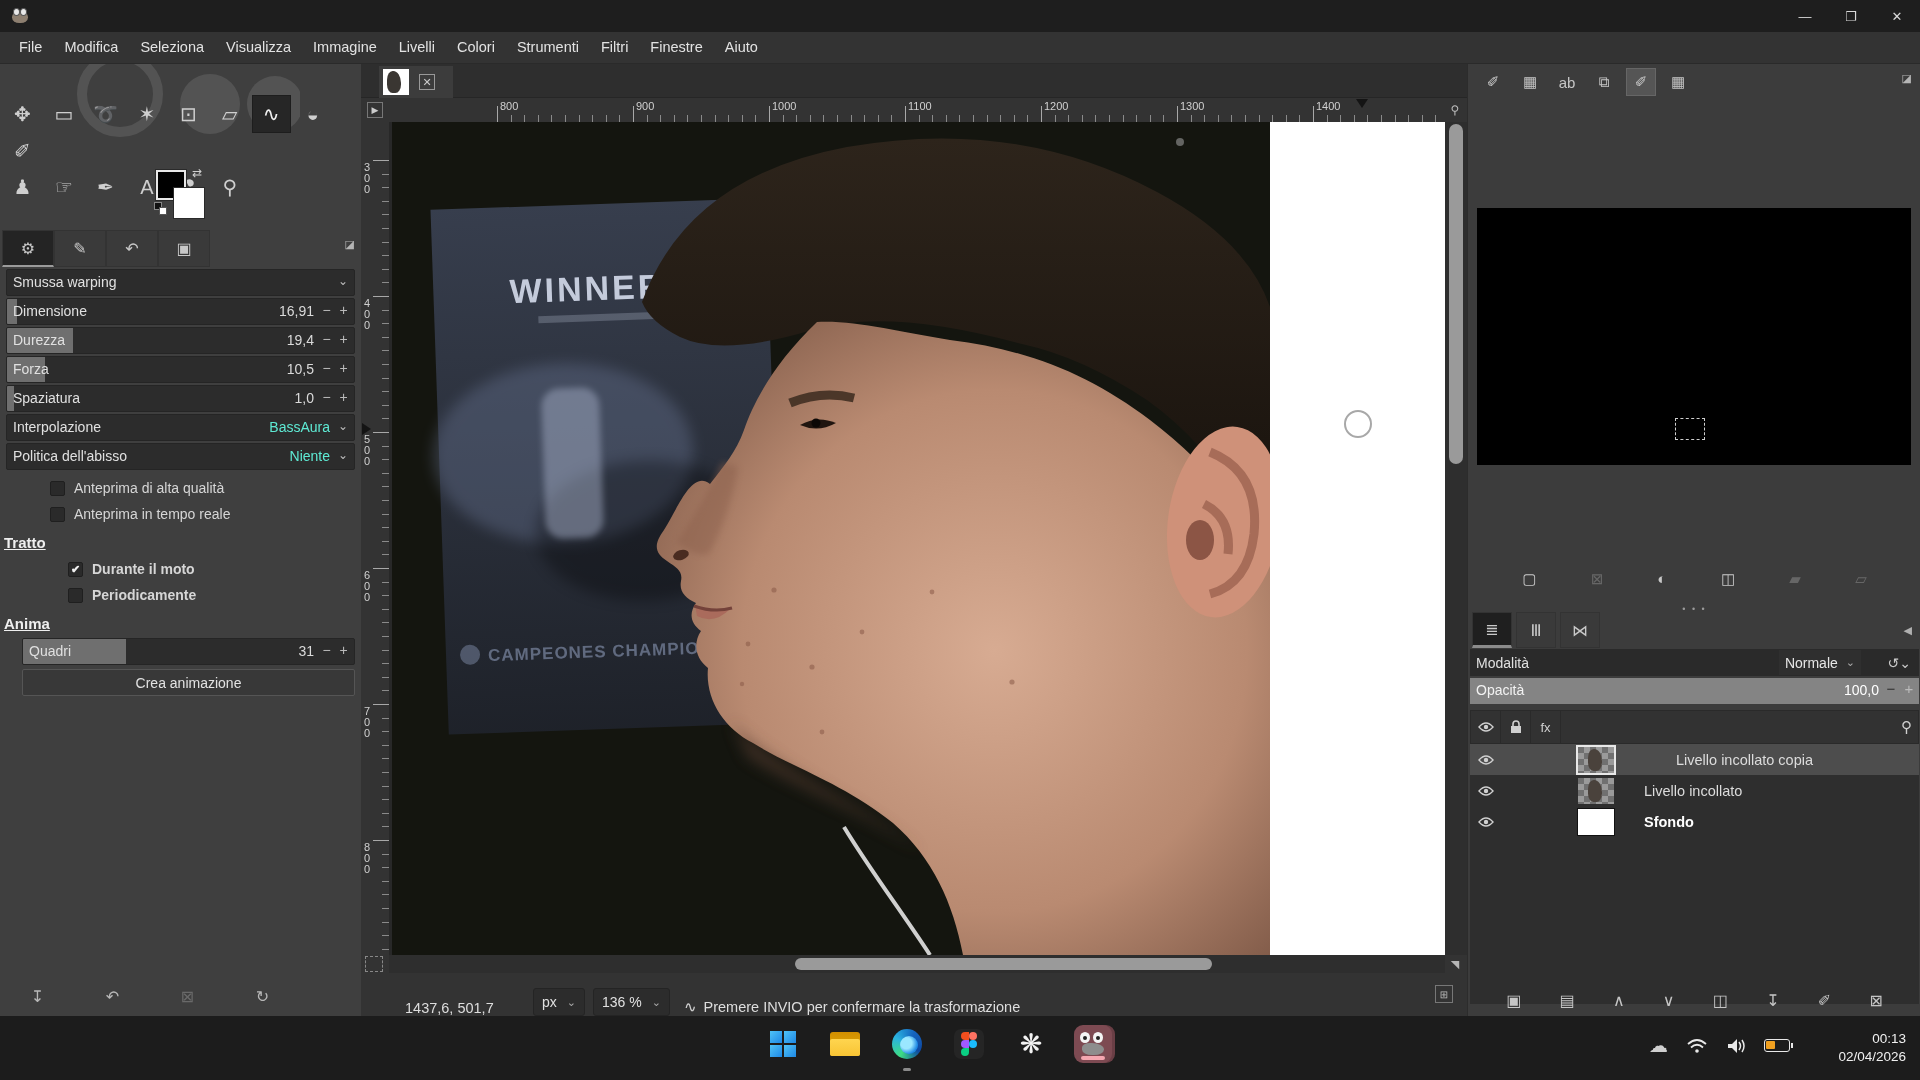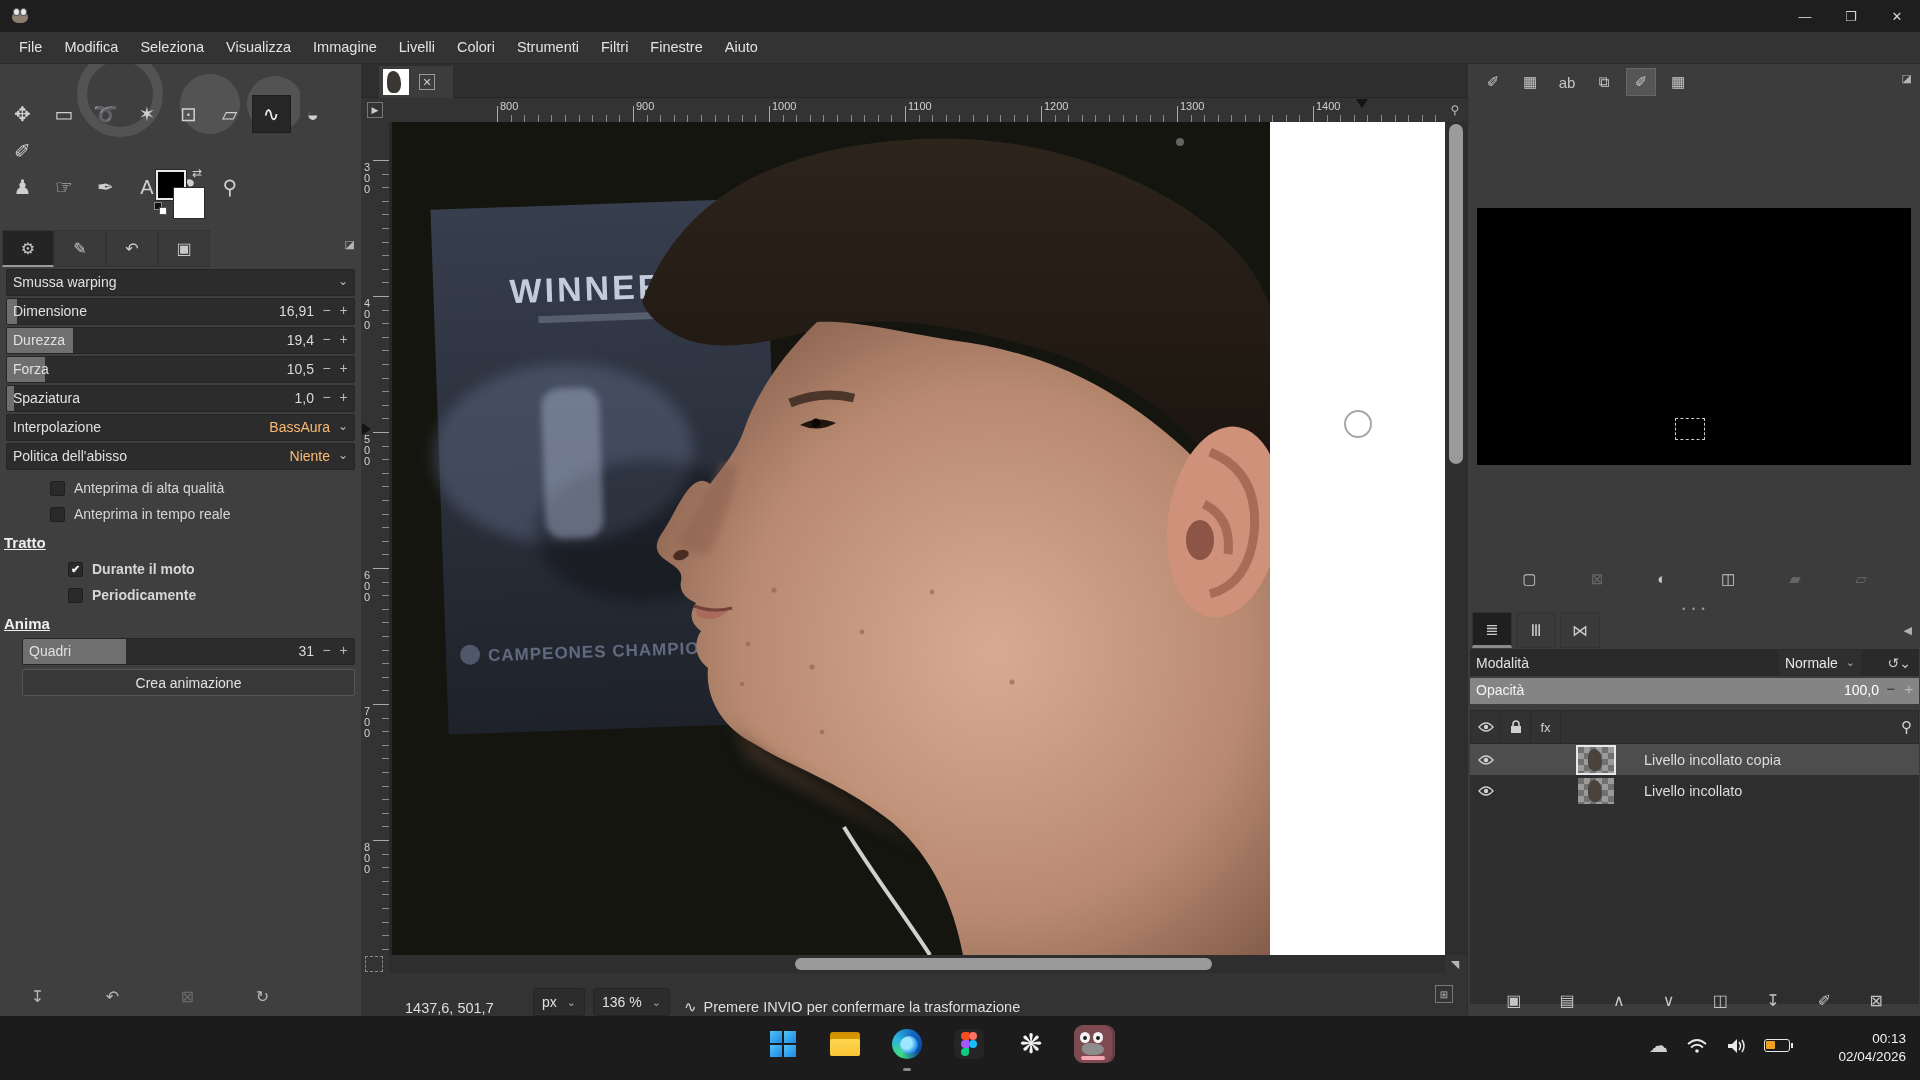--- a/index.html
+++ b/index.html
@@ -49,21 +49,21 @@
   #tooloptions { position:absolute; left:0; top:203px; width:361px; }
   #to-title { font-weight:bold; font-size:15px; color:#efefef; padding:8px 0 6px 10px; }
   .optrow { position:relative; margin:2px 6px 2px 6px; height:27px; background:#2c2c2c;
     border:1px solid #252525; border-radius:2px; overflow:hidden; font-size:14px; }
   .optrow .fillbar { position:absolute; left:0; top:0; bottom:0; background:#6f6f6f; }
   .optrow .lab { position:absolute; left:6px; top:4px; color:#e0e0e0; }
   .optrow .val { position:absolute; right:40px; top:4px; color:#dadada; }
   .optrow .spin { position:absolute; top:3px; width:15px; text-align:center; color:#bbb; font-size:14px; }
   .optrow .minus { right:20px; } .optrow .plus { right:3px; }
   .optrow .chev { position:absolute; right:6px; top:4px; color:#bbb; font-size:12px; }
-  .optrow .dval { position:absolute; right:24px; top:4px; color:#fdba74; }
+  .optrow .dval { position:absolute; right:24px; top:4px; color:#5eead4; }
   .chkrow { display:flex; align-items:center; margin:10px 0 0 10px; font-size:14px; color:#d6d6d6;padding-left:40px; }
   .chkrow .box { width:15px; height:15px; background:#2a2a2a; border:1px solid #1f1f1f; border-radius:2px;
     margin-right:9px; display:flex; align-items:center; justify-content:center; font-size:11px; color:#f0f0f0; }
   .secttitle { font-weight:bold; font-size:15px; color:#efefef; margin:12px 0 0 4px;text-decoration:underline; }
   .chkrow.indent { margin-left:28px; font-weight:bold; }
   #animaslider { margin-left:22px; margin-right:6px; margin-top:6px; }
   #creabtn { margin:4px 6px 0 22px; height:27px; width:333px; background:#383838; border:1px solid #555;
     border-radius:2px; color:#e2e2e2; font-size:14px; display:flex; align-items:center; justify-content:center; }
   #lp-footer { position:absolute; left:0; bottom:10px; width:300px; display:flex; justify-content:space-around; }
   #lp-footer .fbtn { font-size:16px; color:#b8b8b8; }
@@ -163,21 +163,21 @@
   #opacityrow .val { position:absolute; right:40px; top:4px; color:#ffffff; }
   #opacityrow .spin { position:absolute; top:2px; width:16px; text-align:center; color:#2e2e2e; font-size:15px; }
   #opacityrow .minus { right:20px; } #opacityrow .plus { right:2px; color:#9dd; color:#bbb; }
   #lheader { position:absolute; left:2px; top:646px; width:449px; height:34px; background:#323232;
     border:1px solid #2a2a2a; display:flex; align-items:center; }
   .lhbtn { width:30px; height:32px; display:flex; align-items:center; justify-content:center;
     border-right:1px solid #2a2a2a; color:#d0d0d0; font-size:13px; }
   #lsearch { position:absolute; right:6px; color:#d0d0d0; font-size:15px; }
   #layerlist { position:absolute; left:2px; top:680px; width:449px; height:260px; background:#2e2e2e; }
   .layerrow { position:relative; height:31px; display:flex; align-items:center; font-size:14.5px; color:#dcdcdc; }
-  .layerrow.sel { background:#4d4d4d; }
+  .layerrow.sel { background:#4d4d4d;gap:32px; }
   .layerrow .eye { margin-left:8px; }
   .layerrow .lthumb { position:absolute; left:108px; width:36px; height:26px;
     background:conic-gradient(#9a9a9a 90deg,#707070 90deg 180deg,#9a9a9a 180deg 270deg,#707070 270deg) 0 0/12px 12px; }
   .layerrow.sel .lthumb { outline:2px solid #e8e8e8; }
   .layerrow .lthumb .face { position:absolute; left:10px; top:2px; width:14px; height:22px;
     background:#4a423c; border-radius:40% 55% 40% 40%; }
   .layerrow .lthumb.white { background:#ffffff; outline:1px solid #111; }
   .layerrow .lname { margin-left:150px; }
   .layerrow .lname.bold { font-weight:bold; color:#fff; }
   #layerbtns { position:absolute; left:0; bottom:6px; width:453px; display:flex; justify-content:space-evenly; }
@@ -608,20 +608,30 @@
         <svg width="16" height="10" viewBox="0 0 16 10">
             <path d="M1,5 Q8,-3 15,5 Q8,13 1,5 Z" fill="none" stroke="#d0d0d0" stroke-width="1.4"></path>
             <circle cx="8" cy="5" r="2.2" fill="#d0d0d0"></circle>
           </svg>
       </span>
       <span class="lthumb">
           <span class="face"></span>
         </span>
       <span class="lname">Livello incollato</span>
     </div>
+    <div class="layerrow">
+      <span class="eye">
+        <svg width="16" height="10" viewBox="0 0 16 10">
+            <path d="M1,5 Q8,-3 15,5 Q8,13 1,5 Z" fill="none" stroke="#d0d0d0" stroke-width="1.4"></path>
+            <circle cx="8" cy="5" r="2.2" fill="#d0d0d0"></circle>
+          </svg>
+      </span>
+      <span class="lthumb white"></span>
+      <span class="lname bold">Sfondo</span>
+    </div>
   </div>
 
   <div id="layerbtns">
     <span class="lbtn">▣</span>
     <span class="lbtn">▤</span>
     <span class="lbtn">∧</span>
     <span class="lbtn">∨</span>
     <span class="lbtn">◫</span>
     <span class="lbtn">↧</span>
     <span class="lbtn">✐</span>

